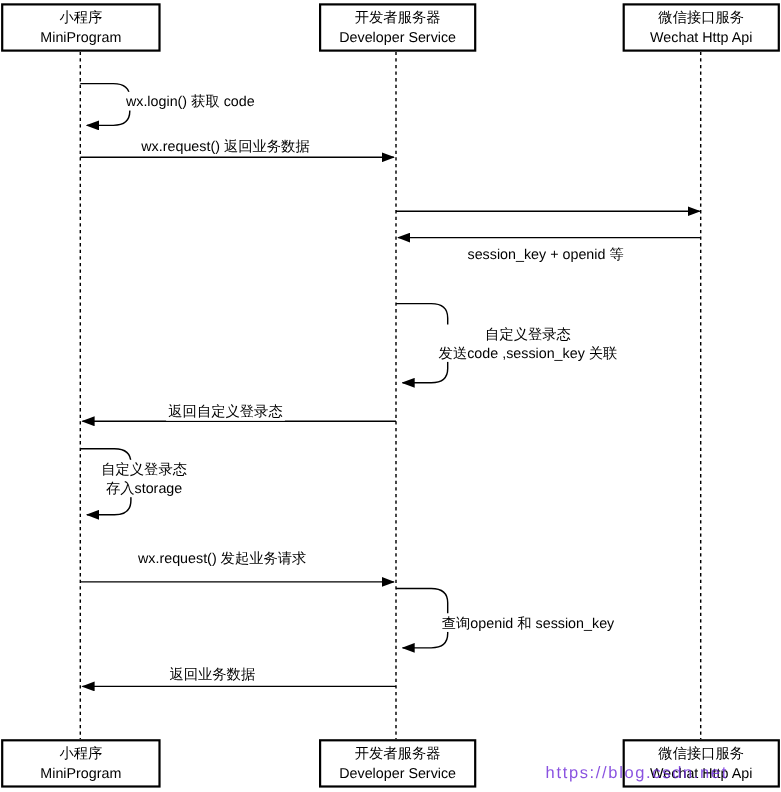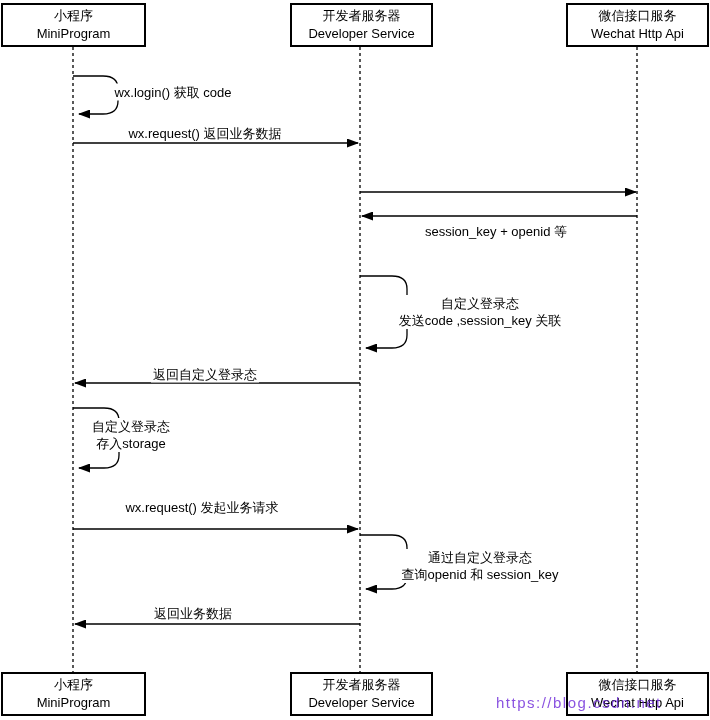--- a/index.html
+++ b/index.html
@@ -150,21 +150,20 @@
   <div class="msg-label" style="left:131px; top:435px;">
     <div>自定义登录态</div>
     <div>存入storage</div>
   </div>
 
   <div class="msg-label" style="left:202px; top:507px;">
     <div>wx.request() 发起业务请求</div>
   </div>
 
   <div class="msg-label" style="left:480px; top:566px;">
-    <div>通过自定义登录态</div>
     <div>查询openid 和 session_key</div>
   </div>
 
   <div class="msg-label" style="left:193px; top:613px;">
     <div>返回业务数据</div>
   </div>
 
   <div class="watermark">https://blog.csdn.net</div>
 
 </div>

